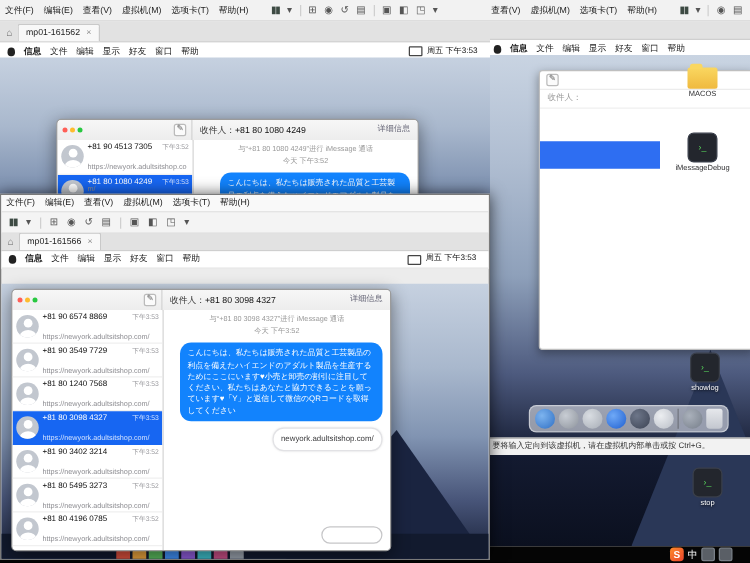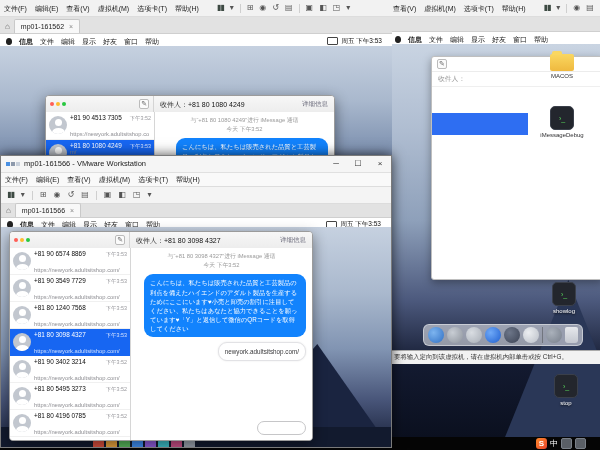--- a/index.html
+++ b/index.html
@@ -301,33 +301,20 @@
       </div>
       <div class="msgchat">
         <span class="sys">与“+81 80 1080 4249”进行 iMessage 通话</span>
         <span class="sys">今天 下午3:52</span>
         <span class="bub bmain" style="max-width:140px;">こんにちは、私たちは販売された品質と工芸製品の利点を備えたハイエンドのアダルト製品を生産するためにここにいます</span>
       </div>
     </div>
   </section>
 
   <section class="win" id="winC">
-    <div class="titlebar">
-      <span class="vmlogo">
-        <i style="background:#4a90e2;"></i>
-          <i style="background:#8d99ab;"></i>
-          <i style="background:#c7cfda;"></i>
-      </span>
-      <span class="title">mp01-161566 - VMware Workstation</span>
-      <span class="wctl">
-        <span class="wbtn">─</span>
-        <span class="wbtn">☐</span>
-        <span class="wbtn close">×</span>
-      </span>
-    </div>
     <div class="menurow">
       <span class="mi">文件(F)</span>
       <span class="mi">编辑(E)</span>
       <span class="mi">查看(V)</span>
       <span class="mi">虚拟机(M)</span>
       <span class="mi">选项卡(T)</span>
       <span class="mi">帮助(H)</span>
     </div>
     <div class="toolbarrow">
       <span class="tb pause">▮▮</span>

